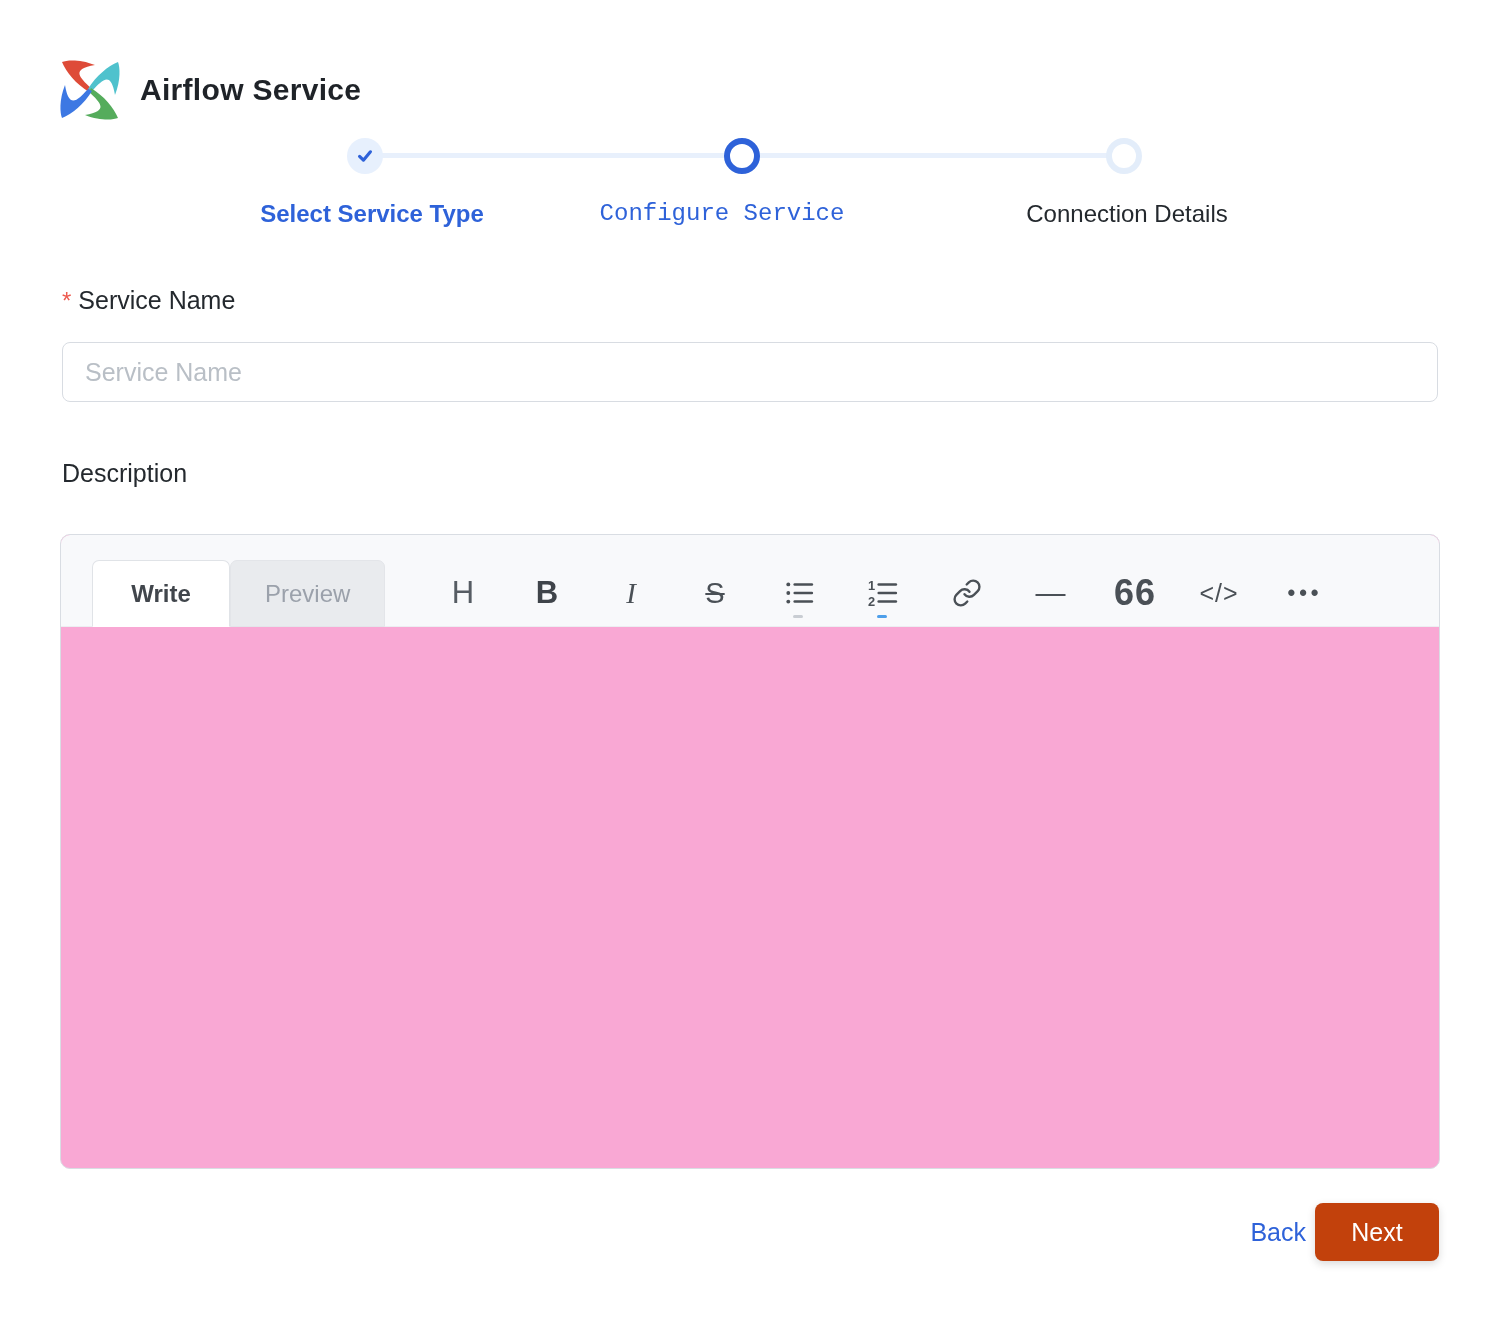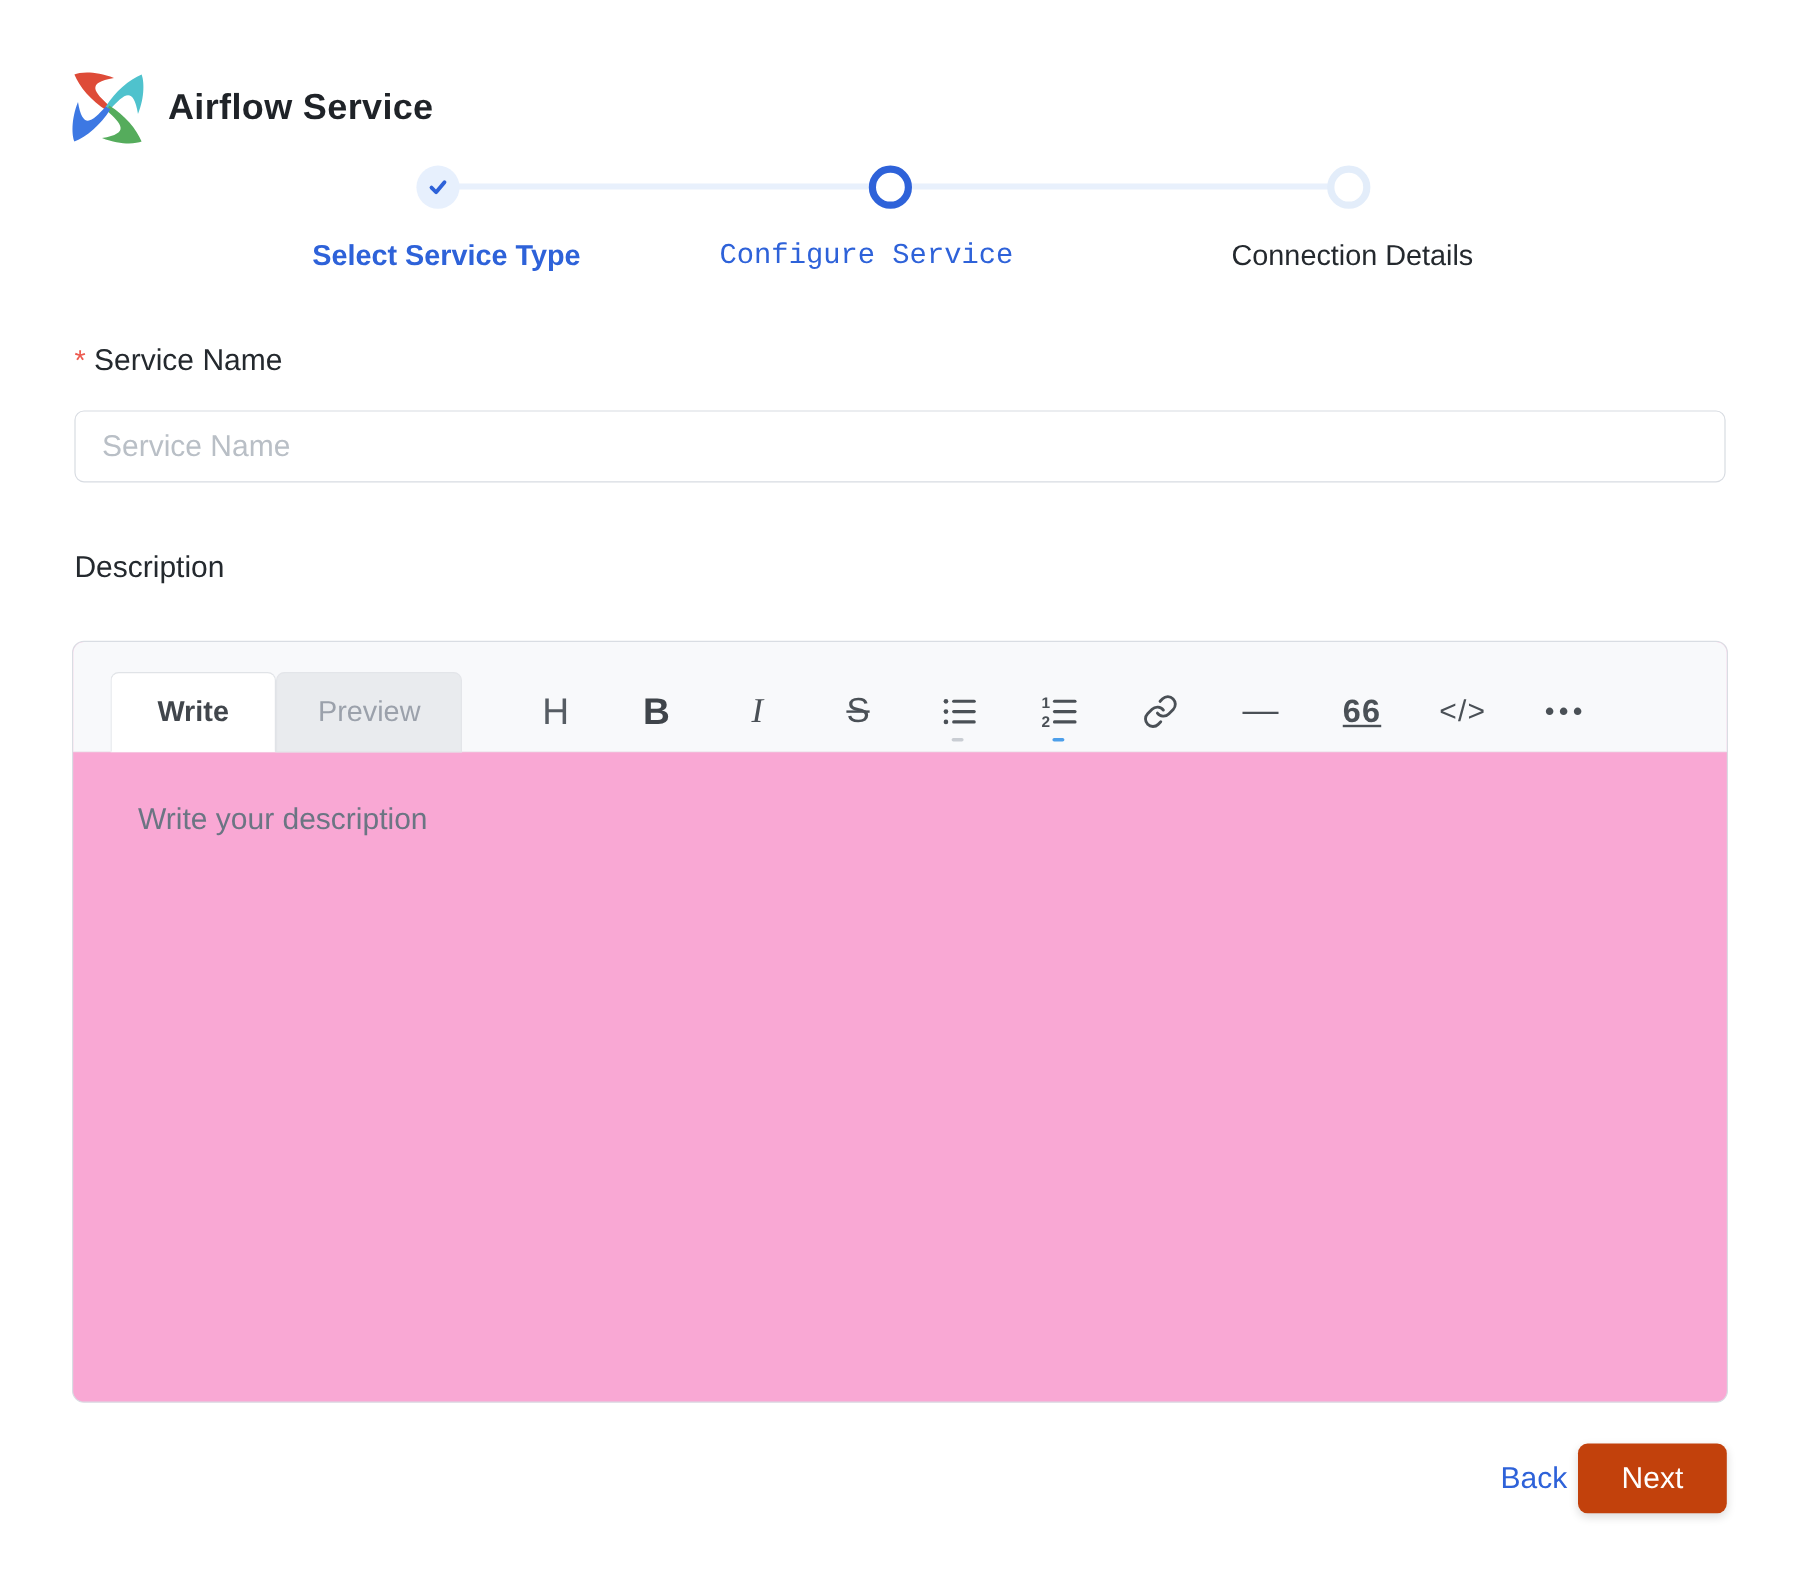--- a/index.html
+++ b/index.html
@@ -75,21 +75,21 @@
   .tb {
     position: relative; width: 84px; height: 60px; border: none; background: transparent;
     display: flex; align-items: center; justify-content: center; cursor: pointer;
     color: #4A5056; font-family: "Liberation Sans", sans-serif;
   }
   .g-heading { font-size: 31px; font-weight: 400; color: #565C63; }
   .g-bold { font-size: 31px; font-weight: 700; color: #3F444A; }
   .g-italic { font-size: 29px; font-style: italic; font-family: "Liberation Serif", serif; font-weight: 500; }
   .g-strike { font-size: 29px; font-weight: 500; text-decoration: line-through; }
   .g-rule { font-size: 30px; font-weight: 500; letter-spacing: 1px; }
-  .g-quote { font-size: 27px; font-weight: 700; letter-spacing: 1px; text-decoration: underline; }
+  .g-quote { font-size: 36px; font-weight: 700; letter-spacing: 1px; }
   .g-code { font-size: 25px; font-weight: 500; letter-spacing: 1px; }
   .g-more { font-size: 22px; font-weight: 700; letter-spacing: 4px; padding-left: 4px; }
   .caret { position: absolute; bottom: 5px; left: 50%; transform: translateX(-60%); width: 10px; height: 3px; border-radius: 2px; }
   .caret-gray { background: #C9CDD3; }
   .caret-blue { background: #4D9FEA; }
   .editor-body { position: absolute; left: 0; top: 93px; width: 100%; height: 541px; }
   .description-textarea {
     width: 100%; height: 100%; border: none; outline: none; resize: none;
     padding: 41px 54px; font-size: 25px; color: #3A424E;
     font-family: "Liberation Sans", sans-serif; background: transparent;
@@ -180,19 +180,16 @@
           <path d="M10 13a5 5 0 0 0 7.54.54l3-3a5 5 0 0 0-7.07-7.07l-1.72 1.71"></path>
           <path d="M14 11a5 5 0 0 0-7.54-.54l-3 3a5 5 0 0 0 7.07 7.07l1.71-1.71"></path>
         </svg>
       </button>
       <button class="tb g-rule">—</button>
       <button class="tb g-quote">66</button>
       <button class="tb g-code">&lt;/&gt;</button>
       <button class="tb g-more">•••</button>
     </div>
   </div>
-  <div class="editor-body">
-    <textarea class="description-textarea" placeholder="Write your description" style=""></textarea>
-  </div>
 </div>
 
 <button class="back-button">Back</button>
 <button class="next-button">Next</button>
 
 </body></html>

